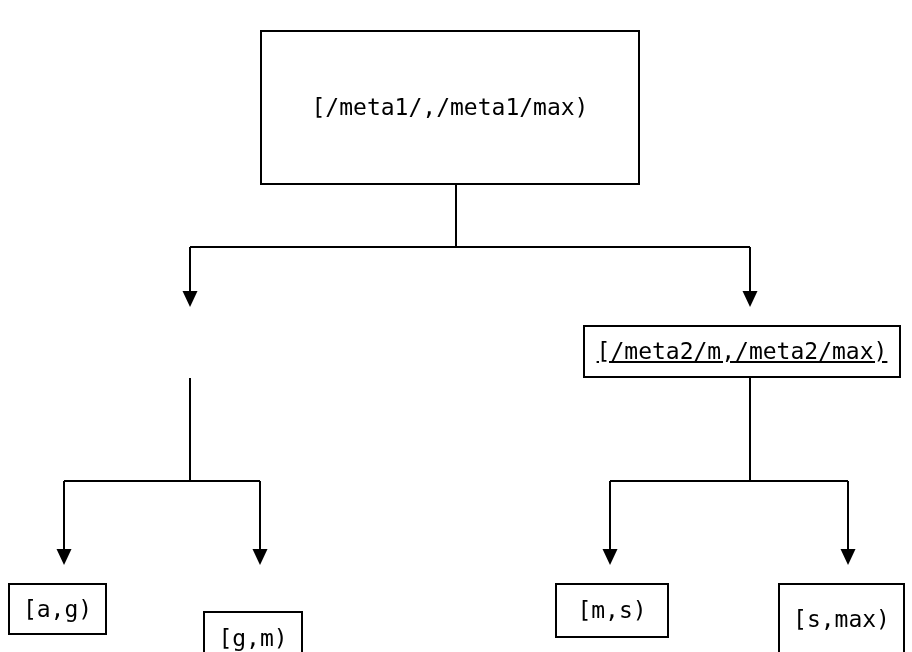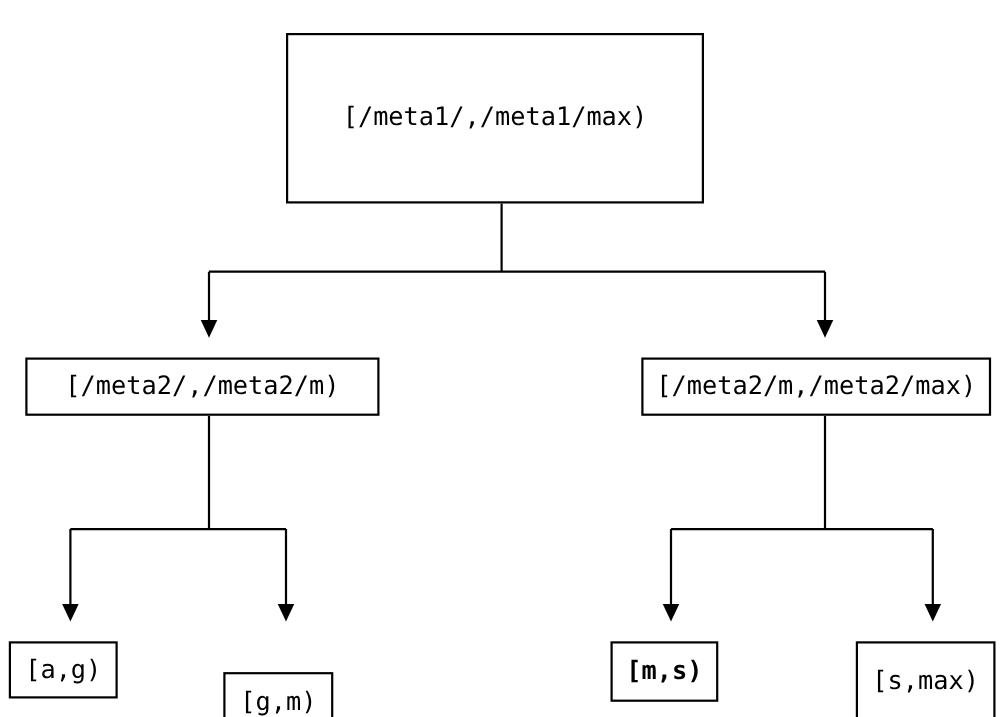--- a/index.html
+++ b/index.html
@@ -39,24 +39,24 @@
     color: #000000;
     display: flex;
     align-items: center;
     justify-content: center;
     font-size: 23px;
     line-height: 1;
     white-space: nowrap;
   }
   #n-root  { left: 260px; top: 13px;  width: 380px; height: 155px; margin-top: 17px; }
   #n-left  { left: 23px;  top: 325px; width: 322px; height: 53px; }
-  #n-right { left: 583px; top: 325px; width: 318px; height: 53px; }
+  #n-right { left: 583px; top: 325px; width: 318px; height: 53px; text-decoration: underline; }
   #n-ag    { left: 8px;   top: 583px; width: 99px;  height: 52px; }
   #n-gm    { left: 203px; top: 583px; width: 100px; height: 55px; margin-top: 28px; }
-  #n-ms    { left: 555px; top: 583px; width: 98px;  height: 55px; font-weight: bold; }
+  #n-ms    { left: 555px; top: 583px; width: 114px;  height: 55px; }
   #n-smax  { left: 778px; top: 583px; width: 127px; height: 73px; }
 </style>
 </head>
 <body>
 
 <div class="canvas">
 
   <svg class="edges" viewBox="0 0 912 652" xmlns="http://www.w3.org/2000/svg">
 
     <path d="M456 168 V247"></path>
@@ -75,20 +75,19 @@
 
     <path d="M750 378 V481"></path>
     <path d="M610 481 H848"></path>
     <path d="M610 481 V550"></path>
     <path d="M848 481 V550"></path>
     <polygon points="602.5,549 617.5,549 610,565"></polygon>
     <polygon points="840.5,549 855.5,549 848,565"></polygon>
   </svg>
 
   <div class="node" id="n-root">[/meta1/,/meta1/max)</div>
-  <div class="node" id="n-left">[/meta2/,/meta2/m)</div>
   <div class="node" id="n-right">[/meta2/m,/meta2/max)</div>
   <div class="node" id="n-ag">[a,g)</div>
   <div class="node" id="n-gm">[g,m)</div>
   <div class="node" id="n-ms">[m,s)</div>
   <div class="node" id="n-smax">[s,max)</div>
 
 </div>
 
 </body></html>

